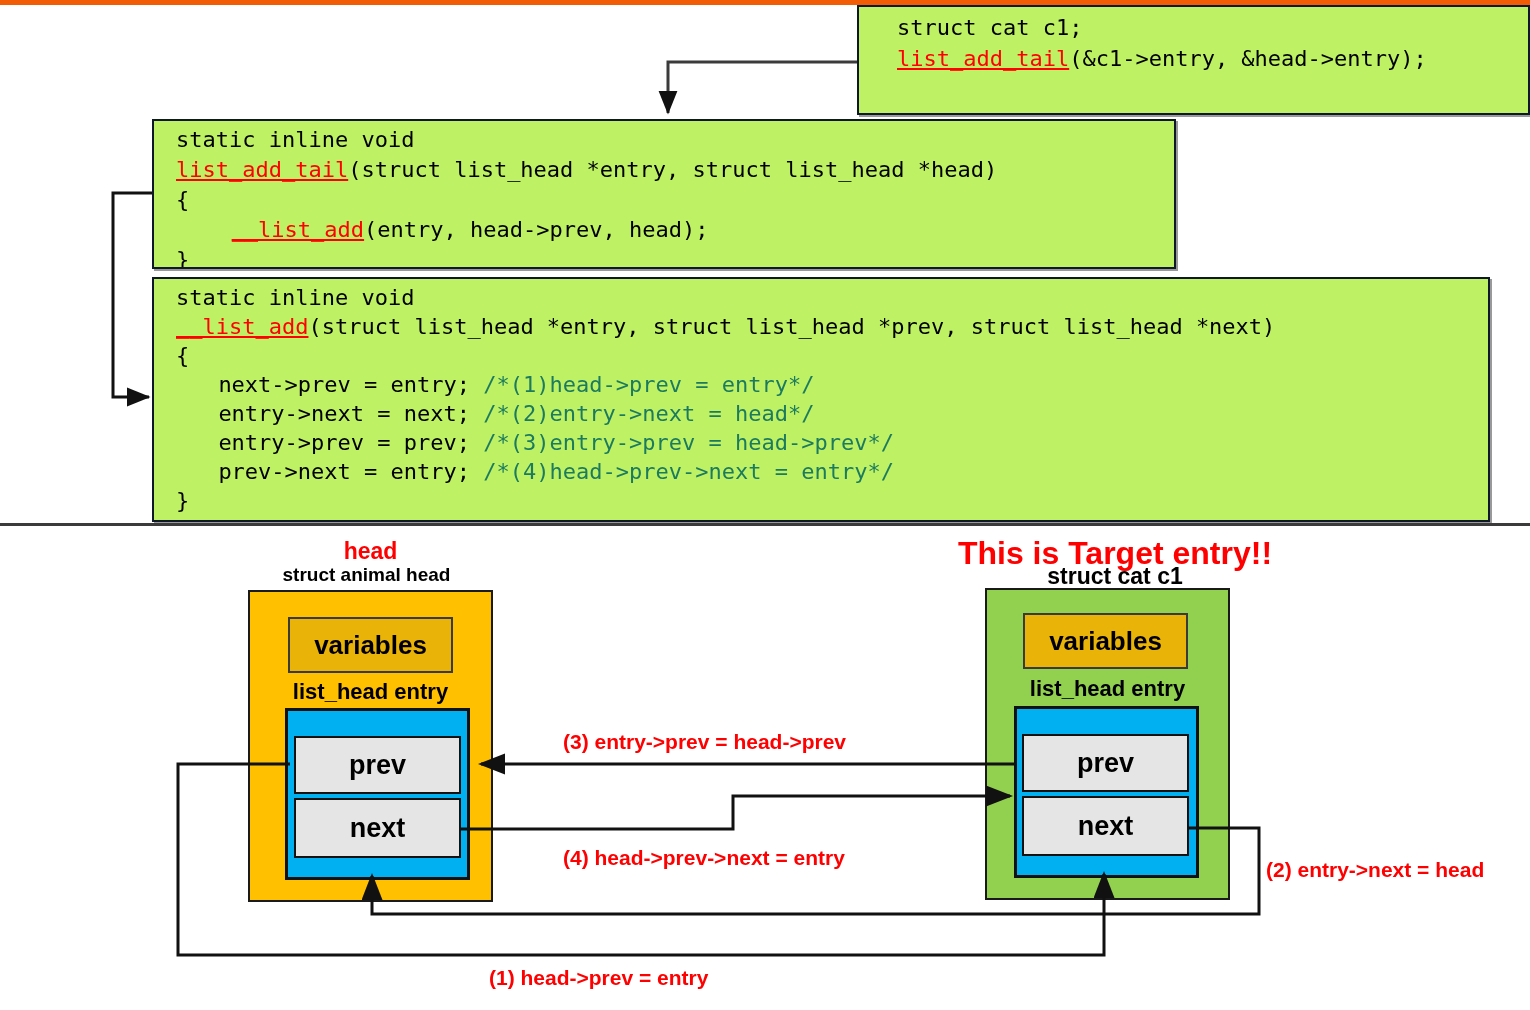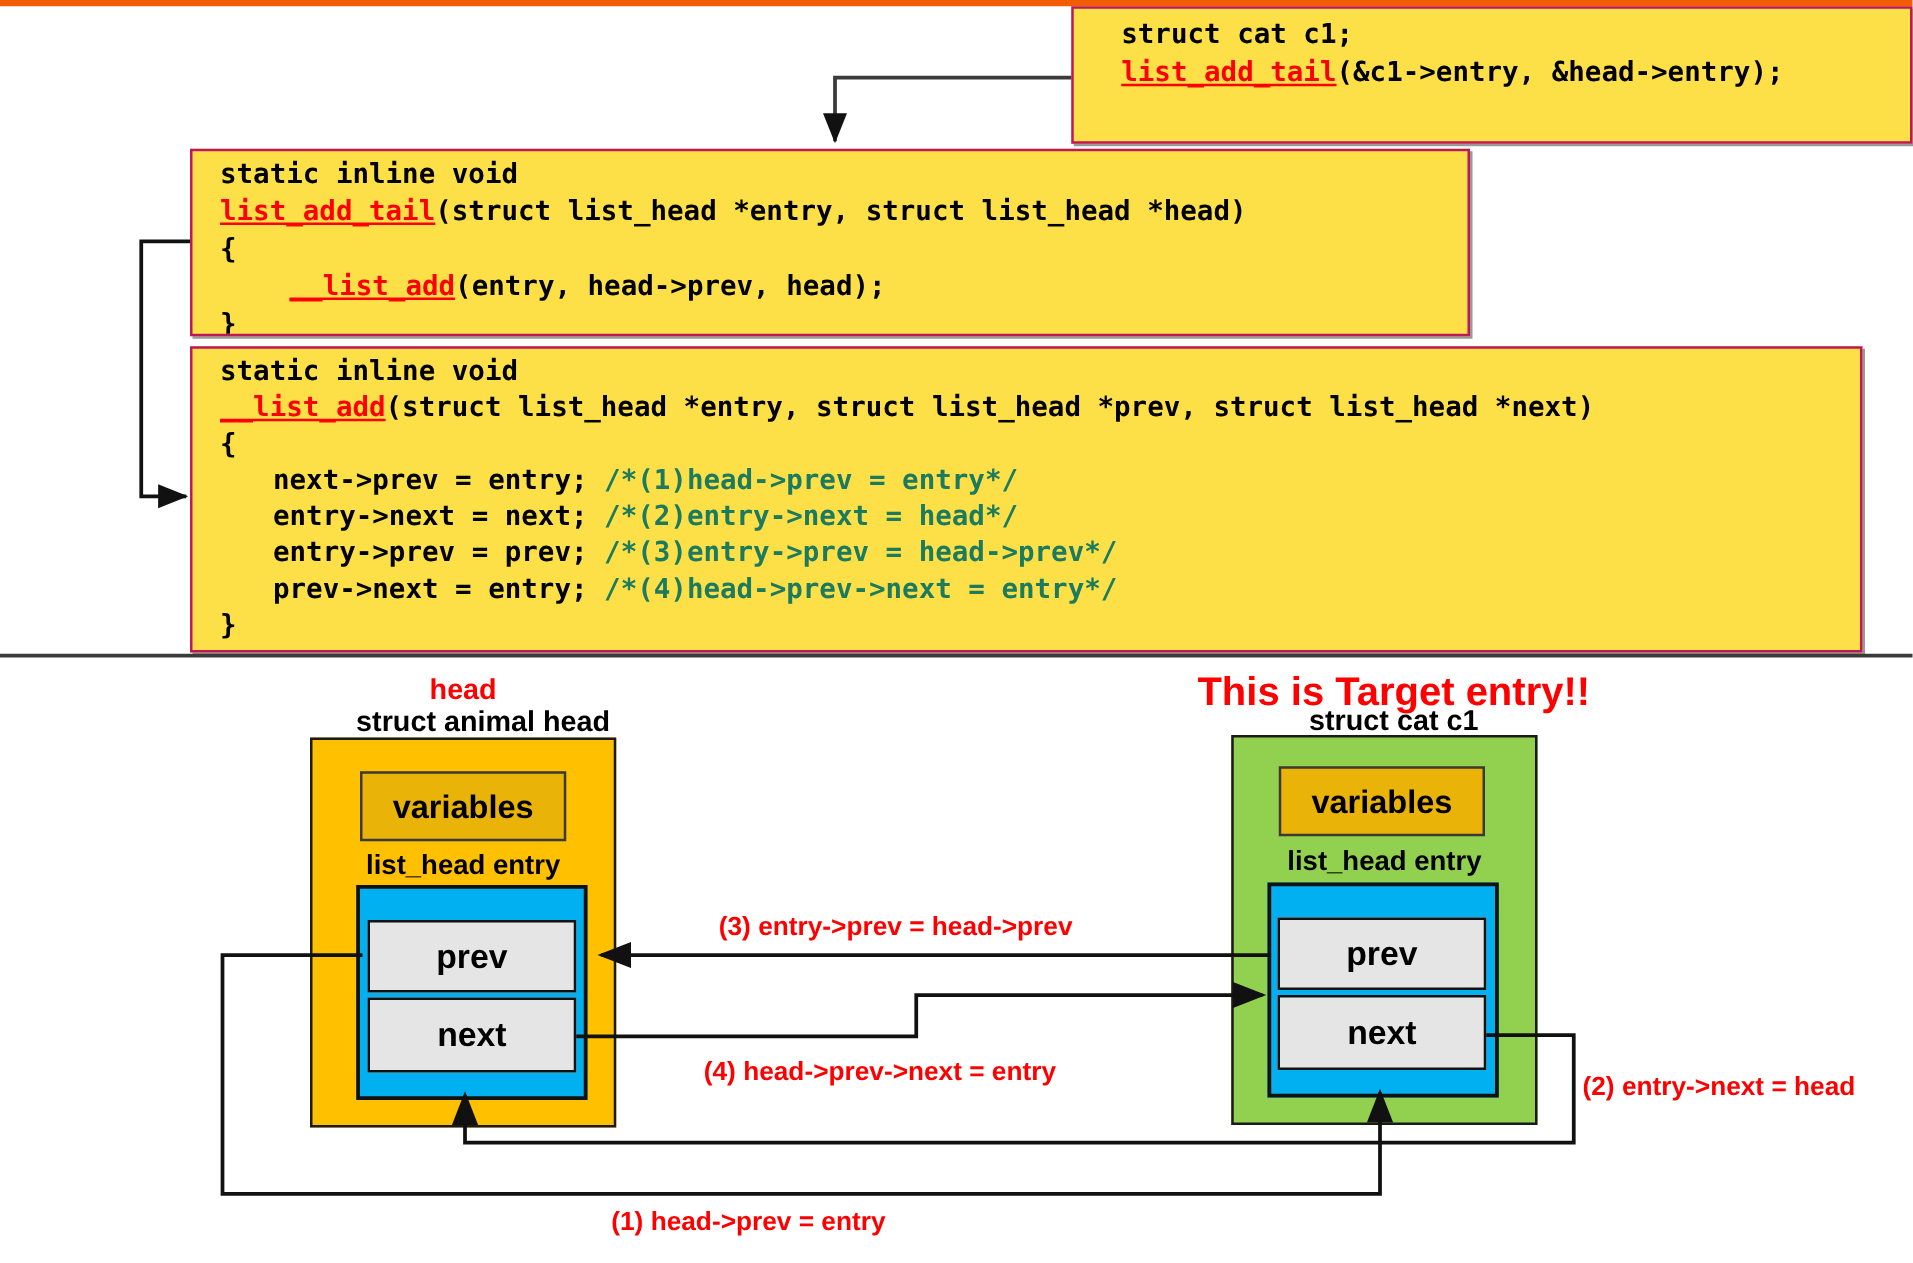--- a/index.html
+++ b/index.html
@@ -27,25 +27,25 @@
   .mid-rule {
     position: absolute;
     left: 0; top: 523px;
     width: 1530px; height: 3px;
     background: #3b3b3b;
   }
 
   
   .codebox {
     position: absolute;
-    background: #fde047;
-    border: 2px solid #be185d;
+    background: #bef264;
+    border: 2px solid #0f172a;
     box-shadow: 2px 2px 0 #999999;
     font-family: "DejaVu Sans Mono", "Liberation Mono", monospace;
-    font-weight: bold;
+    font-weight: normal;
     color: #000000;
     box-sizing: border-box;
     overflow: hidden;
   }
   .codebox .ln {
     white-space: pre;
     line-height: 1.0;
   }
   .kw-red { color: #FF0000; text-decoration: underline; }
   .cmt    { color: #1C7A5E; }
@@ -180,21 +180,21 @@
   </defs>
 
   <path d="M857,62 L668,62 L668,113" fill="none" stroke="#3b3b3b" stroke-width="3" marker-end="url(#ah)"></path>
 
   <path d="M152,193 L113,193 L113,397 L149,397" fill="none" stroke="#111111" stroke-width="3" marker-end="url(#ah)"></path>
 </svg>
 
 <div class="mid-rule"></div>
 
 <div class="caption red" style="left:248px; top:538px; width:245px; font-size:23px;">head</div>
-<div class="caption" style="left:244px; top:564px; width:285px; font-size:23px;">struct animal head</div>
+<div class="caption" style="left:224px; top:564px; width:285px; font-size:19px;">struct animal head</div>
 
 <div class="struct head" style="left:248px; top:590px; width:245px; height:312px;"></div>
 <div class="vars" style="left:288px; top:617px; width:165px; height:56px;">variables</div>
 <div class="caption" style="left:248px; top:679px; width:245px; font-size:22px;">list_head entry</div>
 <div class="entry-outer" style="left:285px; top:708px; width:185px; height:172px;"></div>
 <div class="field" style="left:294px; top:736px; width:167px; height:58px;">prev</div>
 <div class="field" style="left:294px; top:798px; width:167px; height:60px;">next</div>
 
 <div class="caption red" style="left:950px; top:535px; width:330px; font-size:32px;">This is Target entry!!</div>
 <div class="caption" style="left:950px; top:563px; width:330px; font-size:23px;">struct cat c1</div>
@@ -215,16 +215,16 @@
 
   <path d="M1016,764 L481,764" fill="none" stroke="#111111" stroke-width="3" marker-end="url(#ah2)"></path>
 
   <path d="M461,829 L733,829 L733,796 L1010,796" fill="none" stroke="#111111" stroke-width="3" marker-end="url(#ah2)"></path>
 
   <path d="M1189,828 L1259,828 L1259,914 L372,914 L372,876" fill="none" stroke="#111111" stroke-width="3" marker-end="url(#ah2)"></path>
 
   <path d="M290,764 L178,764 L178,955 L1104,955 L1104,874" fill="none" stroke="#111111" stroke-width="3" marker-end="url(#ah2)"></path>
 </svg>
 
-<div class="annot" style="left:563px; top:730px;margin-left:12px;">(3) entry-&gt;prev = head-&gt;prev</div>
+<div class="annot" style="left:563px; top:730px;">(3) entry-&gt;prev = head-&gt;prev</div>
 <div class="annot" style="left:563px; top:846px;">(4) head-&gt;prev-&gt;next = entry</div>
 <div class="annot" style="left:1266px; top:858px;">(2) entry-&gt;next = head</div>
 <div class="annot" style="left:489px; top:966px;">(1) head-&gt;prev = entry</div>
 
 </body></html>

